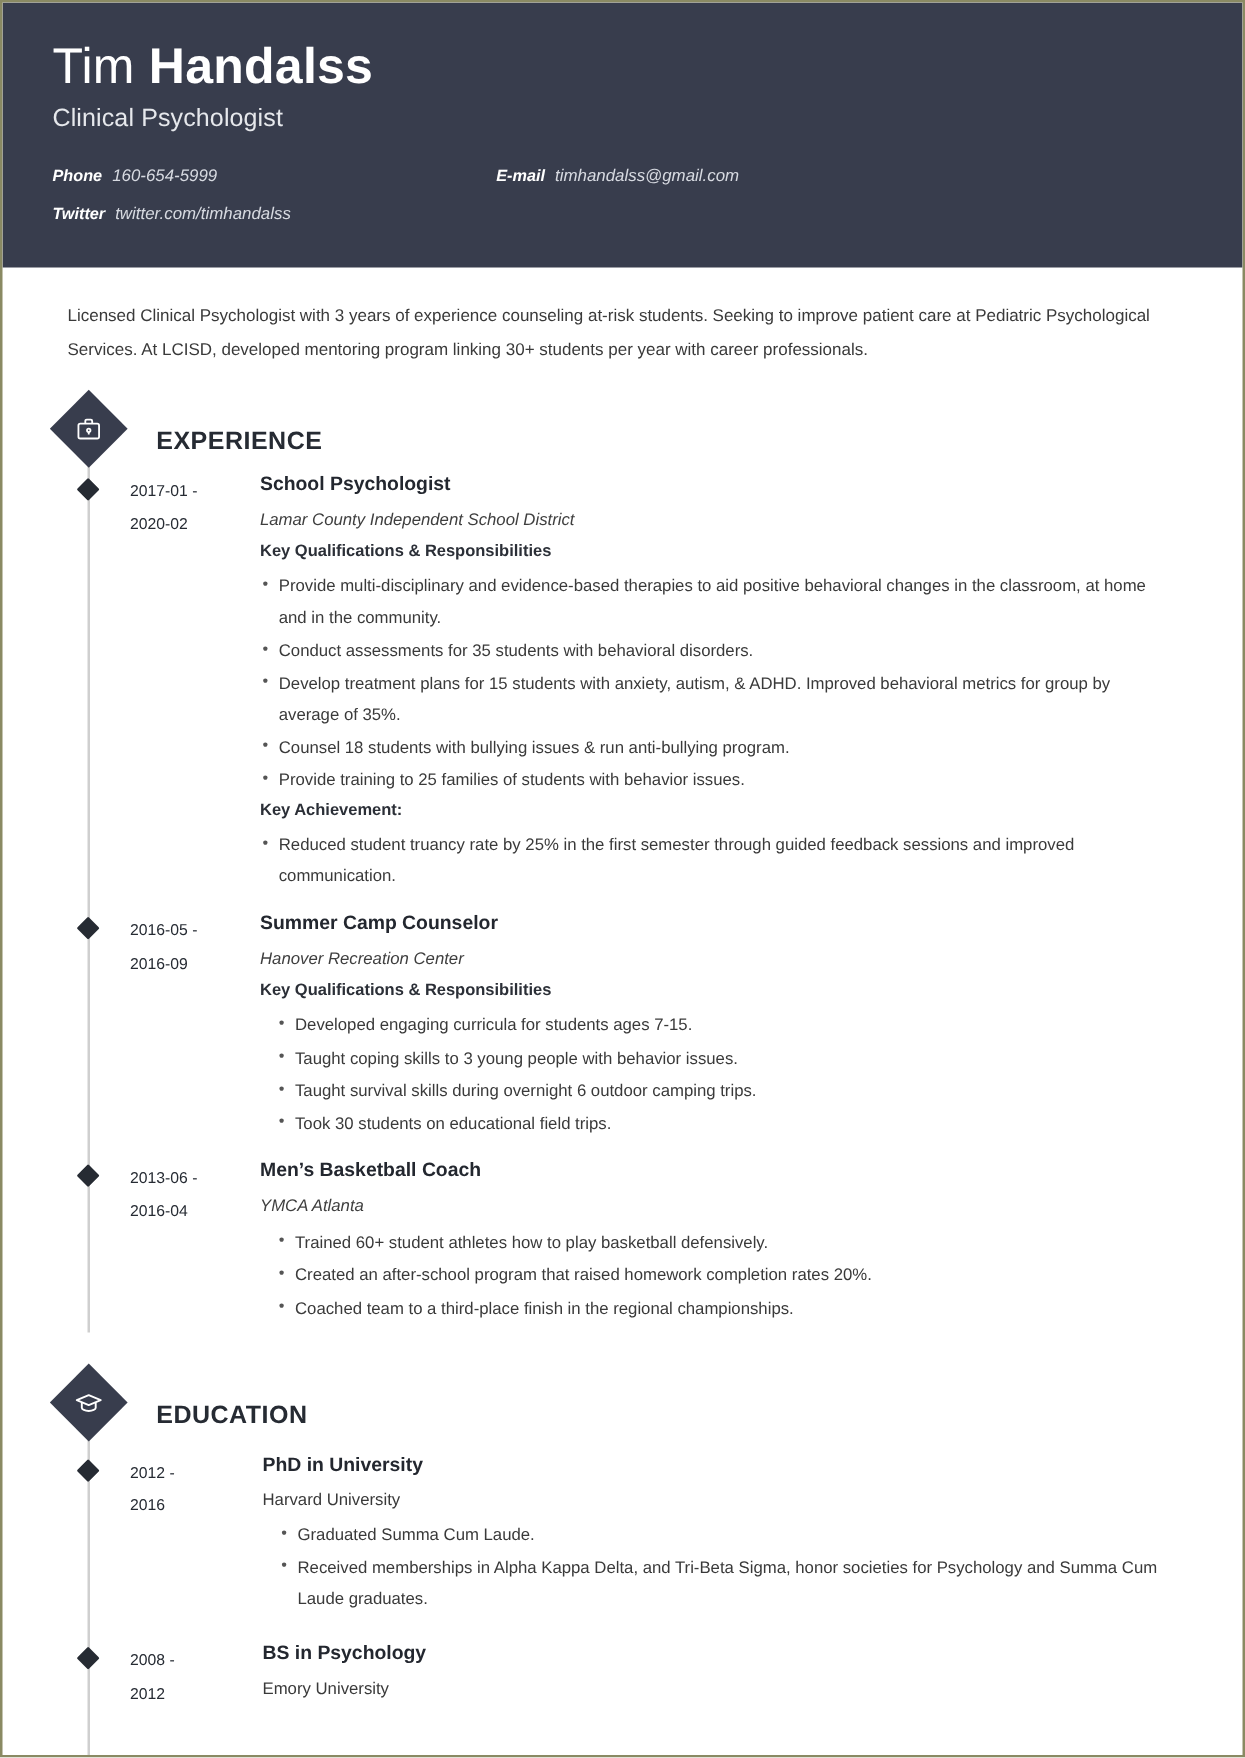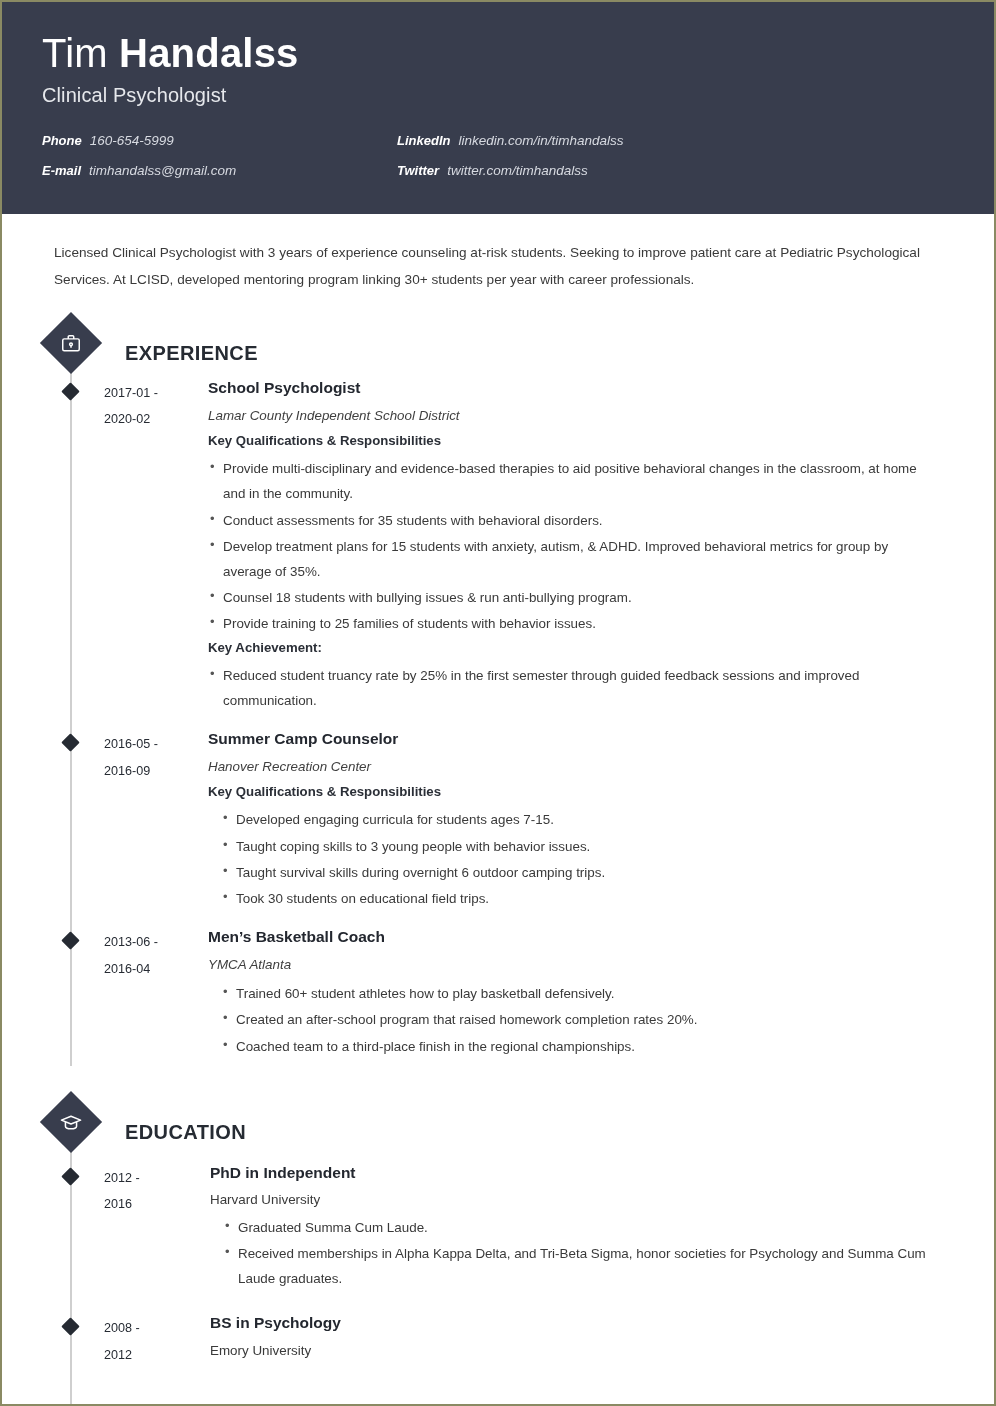--- a/index.html
+++ b/index.html
@@ -246,24 +246,20 @@
 <div class="page">
 
   <div class="header">
     <div class="name"><span>Tim </span><span class="last">Handalss</span></div>
     <div class="job-title">Clinical Psychologist</div>
 
     <div class="contact-grid">
       <div class="contact-item">
         <span class="contact-label">Phone</span>
         <span class="contact-value">160-654-5999</span>
-      </div>
-      <div class="contact-item">
-        <span class="contact-label">LinkedIn</span>
-        <span class="contact-value">linkedin.com/in/timhandalss</span>
       </div>
       <div class="contact-item">
         <span class="contact-label">E-mail</span>
         <span class="contact-value">timhandalss@gmail.com</span>
       </div>
       <div class="contact-item">
         <span class="contact-label">Twitter</span>
         <span class="contact-value">twitter.com/timhandalss</span>
       </div>
     </div>
@@ -374,21 +370,21 @@
 
         <div class="entry">
           <div class="marker-col">
             <div class="marker"></div>
           </div>
           <div class="dates">
             <div>2012 -</div>
             <div>2016</div>
           </div>
           <div class="entry-content">
-            <div class="entry-title">PhD in Independent</div>
+            <div class="entry-title">PhD in University</div>
             <div class="entry-org plain">Harvard University</div>
             <ul class="bullets indented">
               <li>Graduated Summa Cum Laude.</li>
               <li>Received memberships in Alpha Kappa Delta, and Tri-Beta Sigma, honor societies for Psychology and Summa Cum Laude graduates.</li>
             </ul>
           </div>
         </div>
 
         <div class="entry">
           <div class="marker-col">

